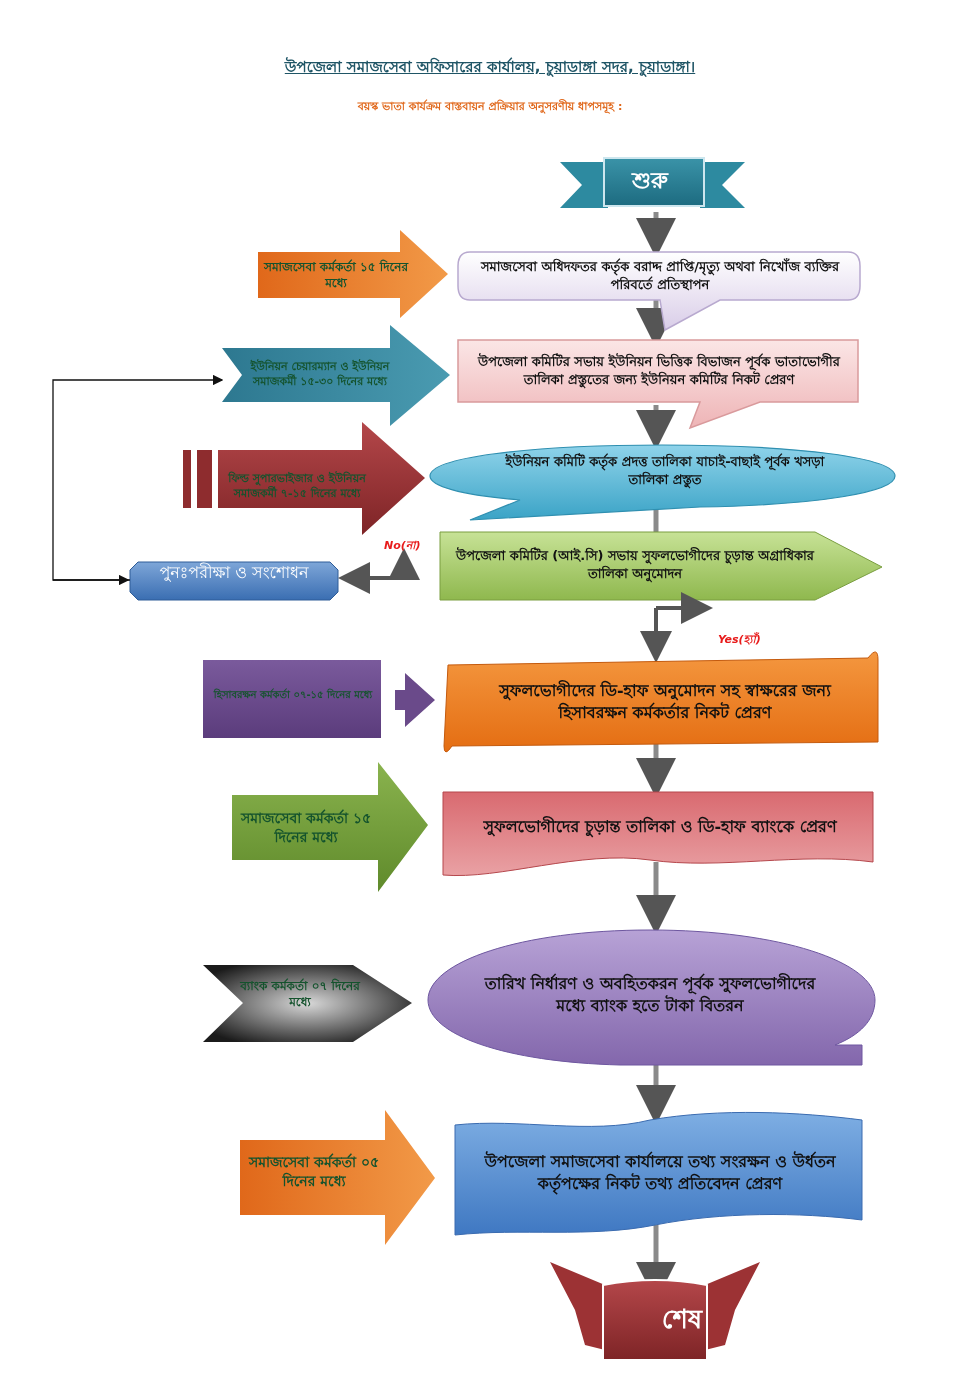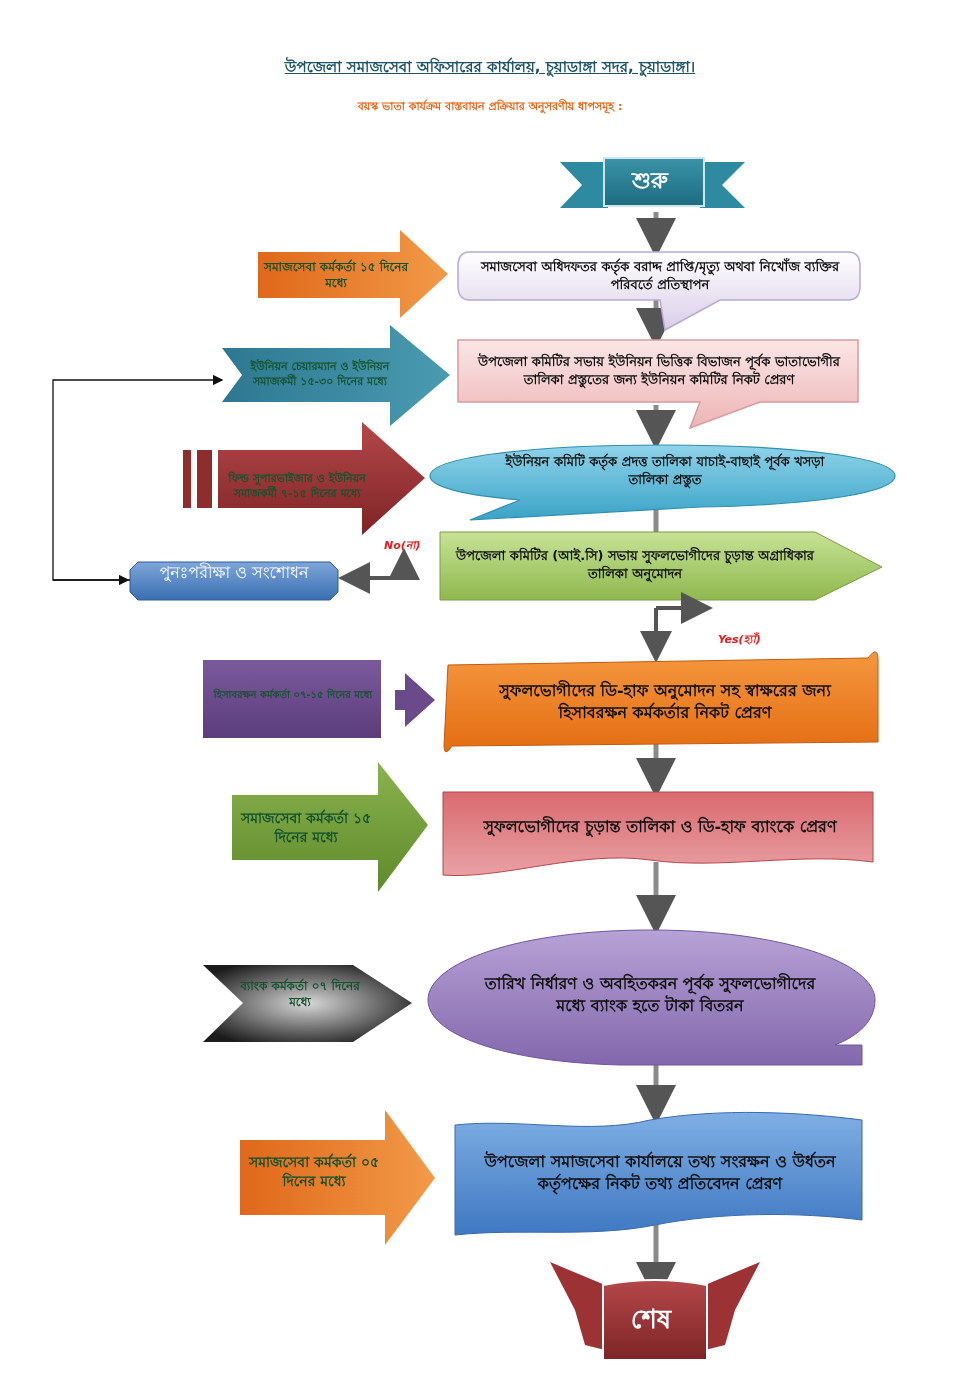--- a/index.html
+++ b/index.html
@@ -196,21 +196,21 @@
   </g>
 
   <g>
     <polygon points="550,1262 605,1285 605,1350 585,1345 575,1310" fill="#9c3234"></polygon>
     <polygon points="760,1262 705,1285 705,1350 725,1345 735,1310" fill="#9c3234"></polygon>
     <path d="M603,1285 Q655,1275 707,1285 L707,1360 L603,1360 Z" fill="url(#gRed)" stroke="#ffffff" stroke-width="2"></path>
   </g>
 </svg>
 
 <div class="txt" style="left:604px;top:158px;width:92px;height:46px;color:#fff;font-size:22px;">শুরু</div>
-<div class="txt" style="left:603px;top:1285px;width:96px;height:70px;color:#fff;font-size:26px;">শেষ</div>
+<div class="txt" style="left:603px;top:1285px;width:96px;height:70px;color:#fff;font-size:26px;padding-left:31px;">শেষ</div>
 
 <div class="txt side" style="left:262px;top:252px;width:148px;height:46px;">সমাজসেবা কর্মকর্তা ১৫ দিনের মধ্যে</div>
 <div class="txt side" style="left:245px;top:348px;width:150px;height:54px;font-size:11px;">ইউনিয়ন চেয়ারম্যান ও ইউনিয়ন সমাজকর্মী ১৫-৩০ দিনের মধ্যে</div>
 <div class="txt side" style="left:222px;top:450px;width:150px;height:74px;font-size:11px;">ফিল্ড সুপারভাইজার ও ইউনিয়ন সমাজকর্মী ৭-১৫ দিনের মধ্যে</div>
 <div class="txt side" style="left:208px;top:660px;width:170px;height:70px;font-size:10px;">হিসাবরক্ষন কর্মকর্তা ০৭-১৫ দিনের মধ্যে</div>
 <div class="txt side" style="left:236px;top:795px;width:140px;height:65px;font-size:14px;">সমাজসেবা কর্মকর্তা ১৫ দিনের মধ্যে</div>
 <div class="txt side" style="left:240px;top:965px;width:120px;height:58px;font-size:12px;">ব্যাংক কর্মকর্তা ০৭ দিনের মধ্যে</div>
 <div class="txt side" style="left:244px;top:1140px;width:140px;height:63px;font-size:14px;">সমাজসেবা কর্মকর্তা ০৫ দিনের মধ্যে</div>
 
 <div class="txt box" style="left:470px;top:252px;width:380px;height:48px;">সমাজসেবা অধিদফতর কর্তৃক বরাদ্দ প্রাপ্তি/মৃত্যু অথবা নিখোঁজ ব্যক্তির পরিবর্তে প্রতিস্থাপন</div>

